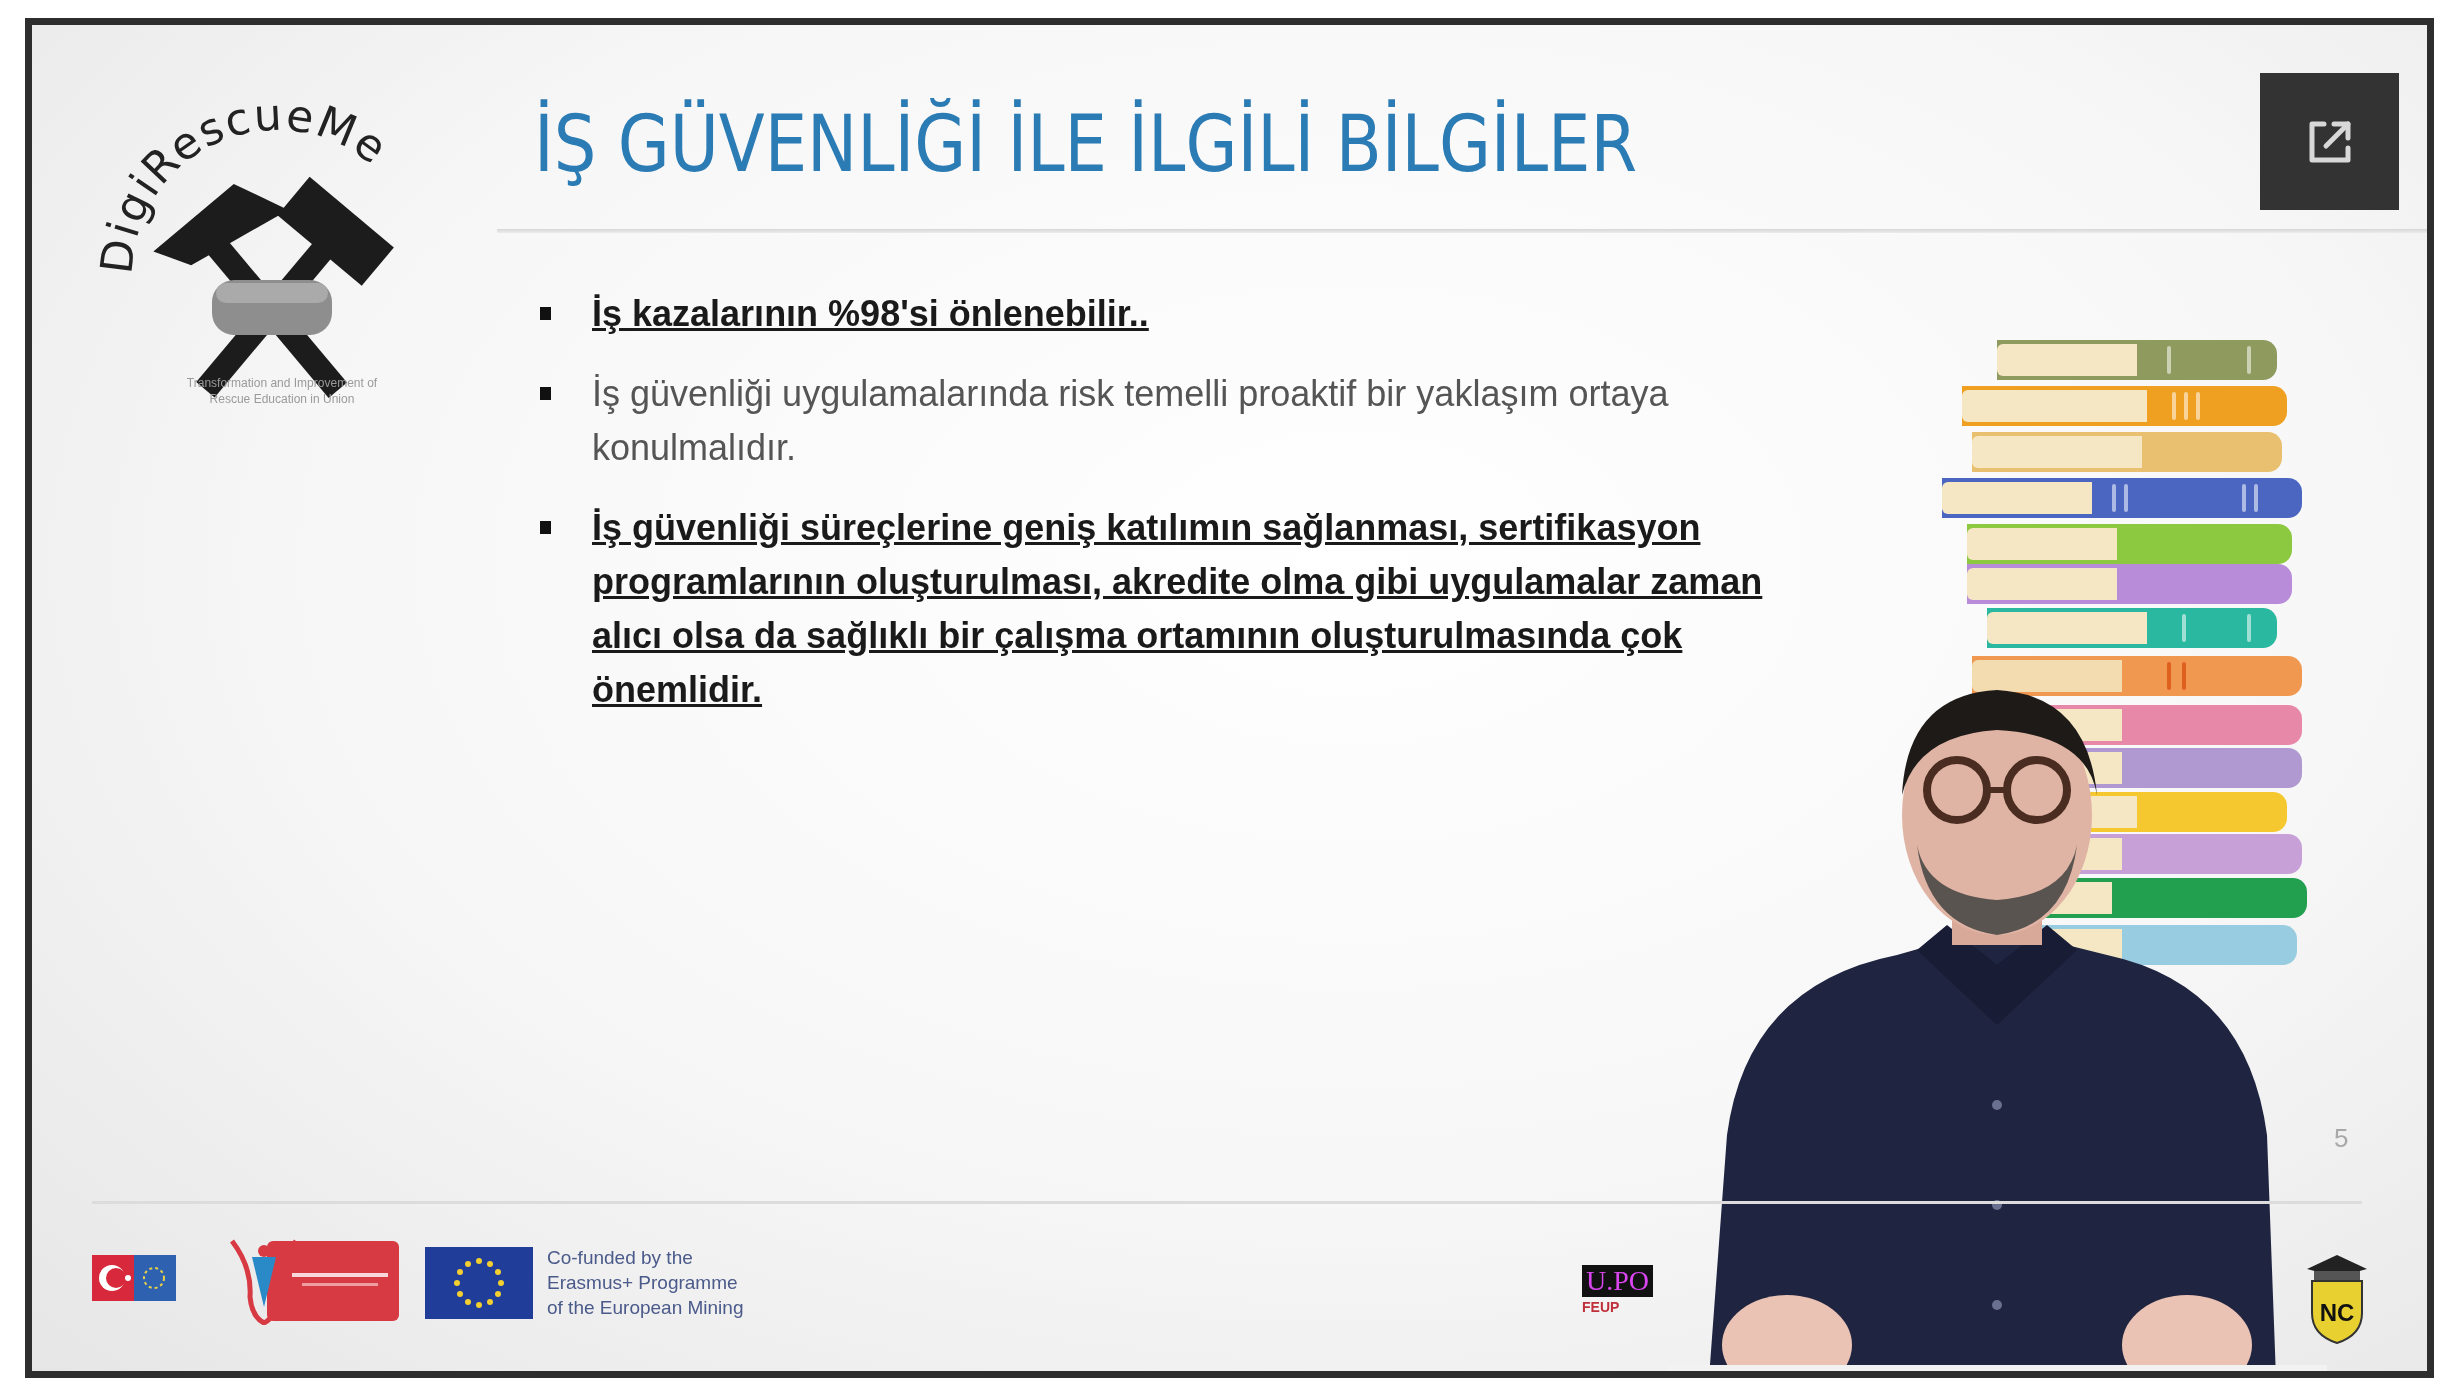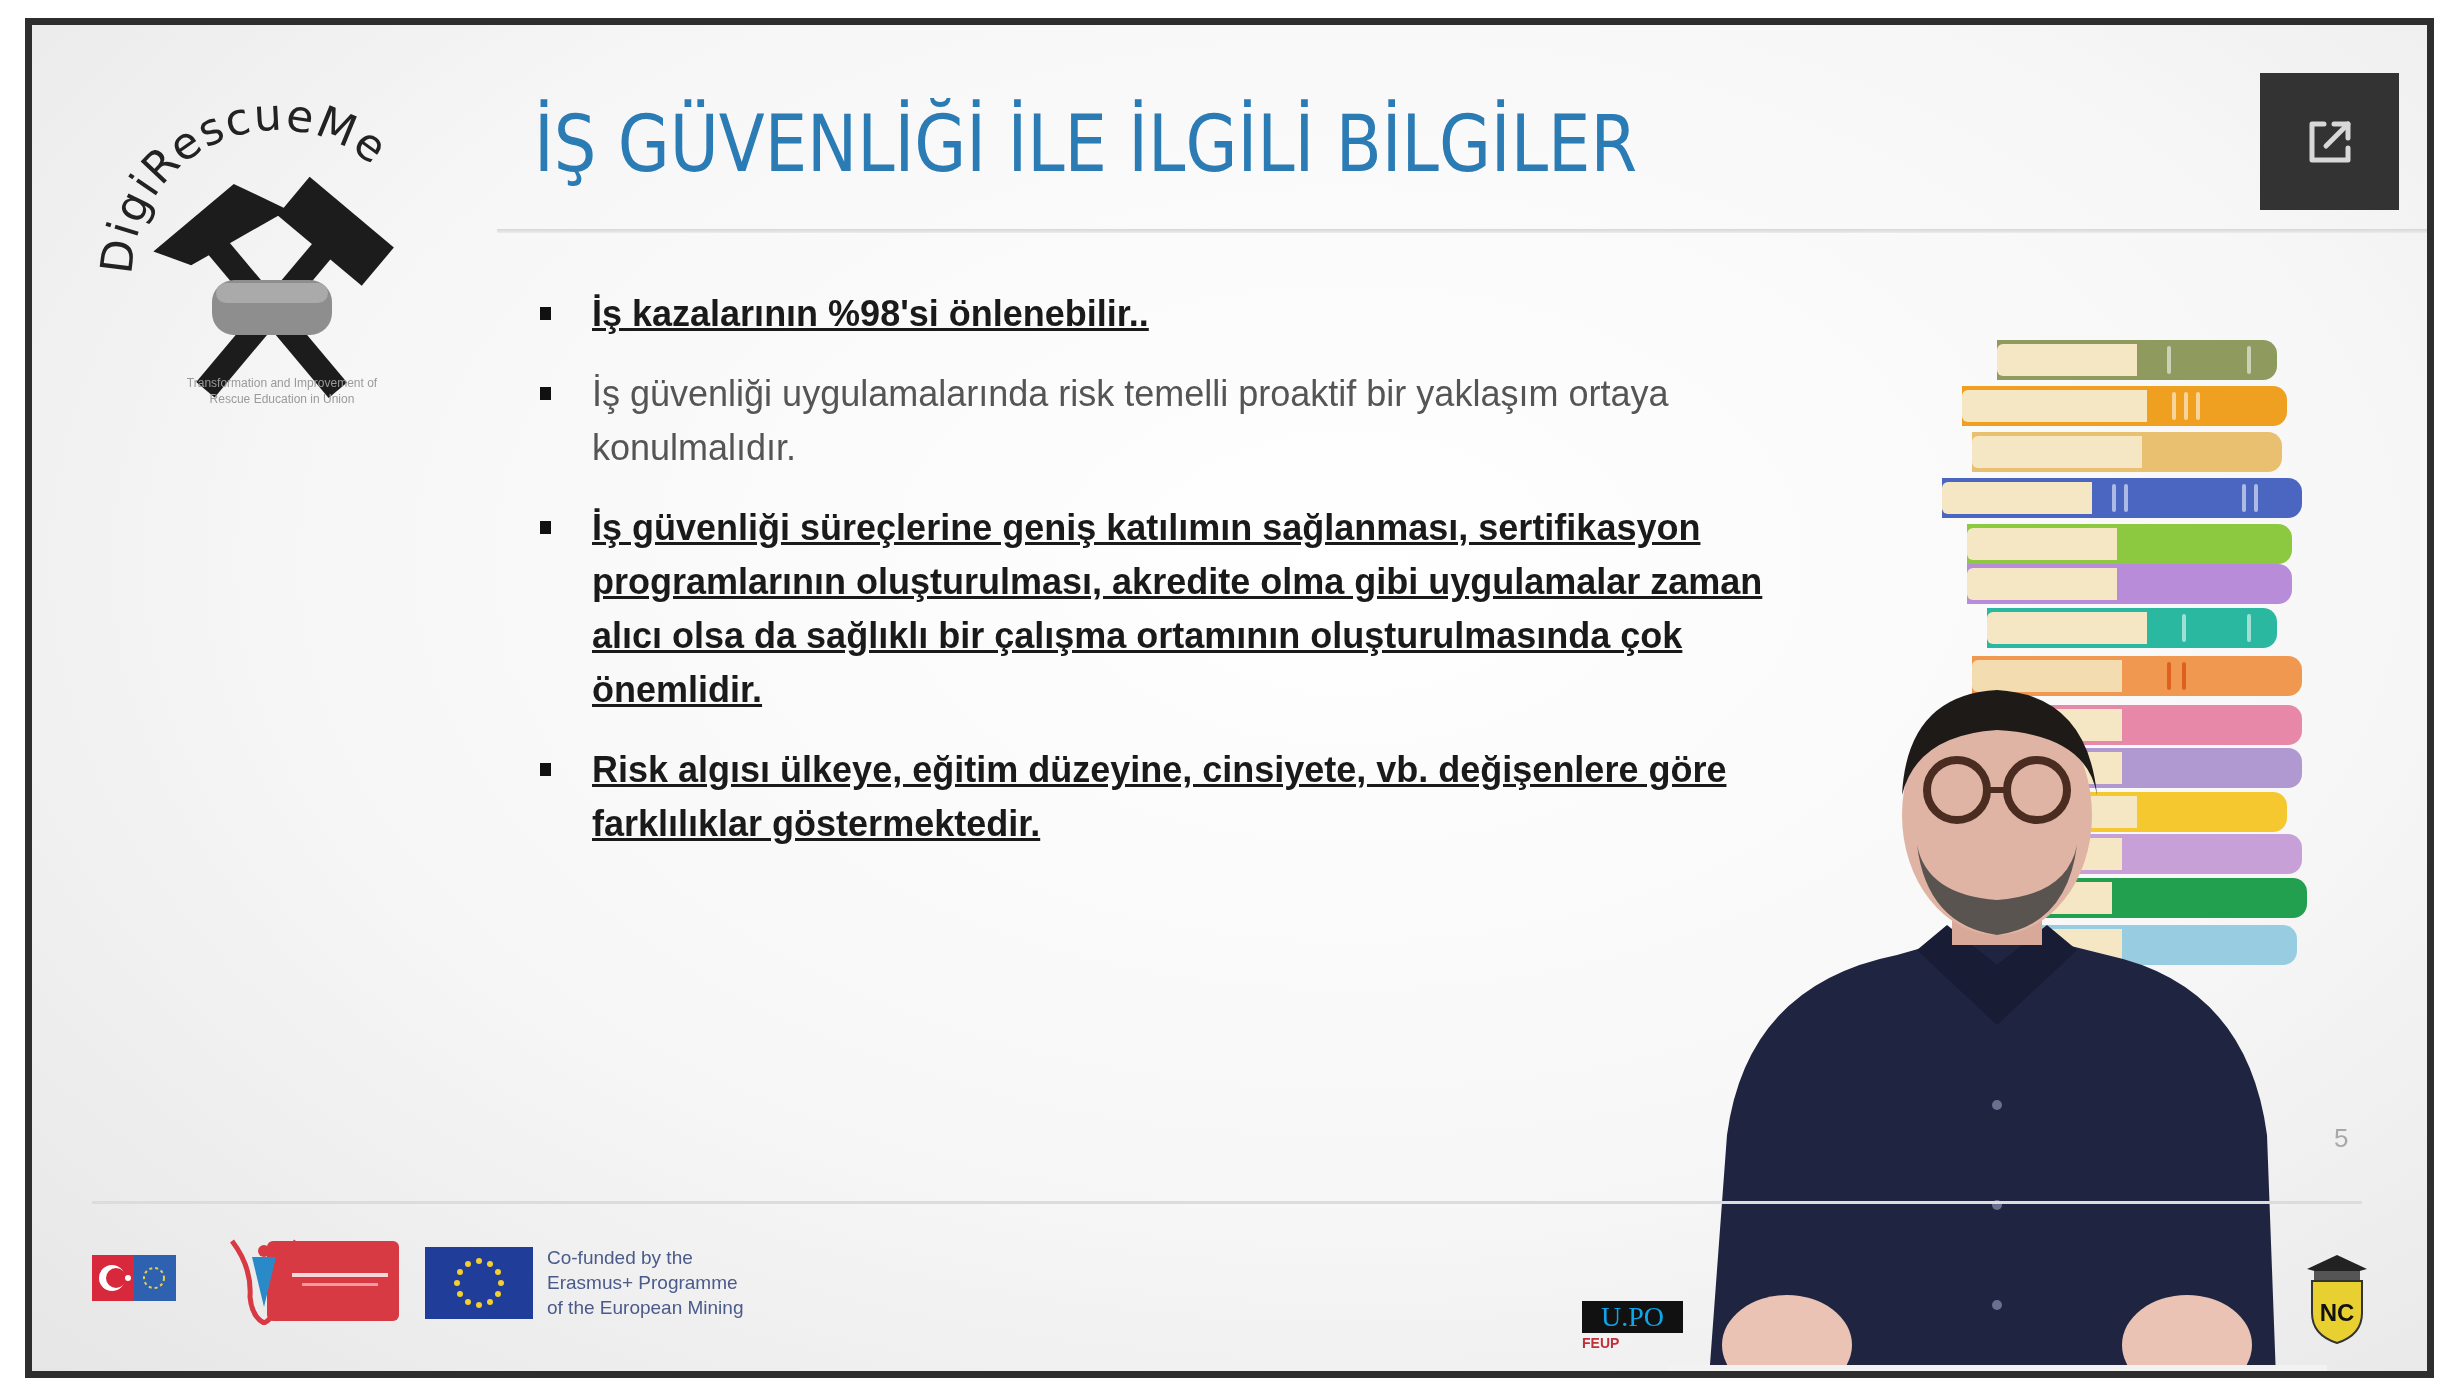--- a/index.html
+++ b/index.html
@@ -105,24 +105,20 @@
       <span class="sq"></span>
       <span>İş kazalarının %98'si önlenebilir..</span>
     </li>
     <li class="bullet normal" style="width:1130px;">
       <span class="sq"></span>
       <span>İş güvenliği uygulamalarında risk temelli proaktif bir yaklaşım ortaya konulmalıdır.</span>
     </li>
     <li class="bullet bold" style="width:1230px;">
       <span class="sq"></span>
       <span>İş güvenliği süreçlerine geniş katılımın sağlanması, sertifikasyon programlarının oluşturulması, akredite olma gibi uygulamalar zaman alıcı olsa da sağlıklı bir çalışma ortamının oluşturulmasında çok önemlidir.</span>
-    </li>
-    <li class="bullet bold" style="width:1180px;">
-      <span class="sq"></span>
-      <span>Risk algısı ülkeye, eğitim düzeyine, cinsiyete, vb. değişenlere göre farklılıklar göstermektedir.</span>
     </li>
   </ul>
 
   <div class="abs books">
     <div class="book" style="left:55px; top:0; width:280px; background:#8e9a5e;">
         <div class="pages" style="width:140px;"></div>
         <div class="stripe" style="left:170px;"></div>
         <div class="stripe" style="left:250px;"></div>
       </div>
     <div class="book" style="left:20px; top:46px; width:325px; background:#f0a020;">
@@ -244,21 +240,21 @@
         <circle cx="43" cy="17" r="3"></circle>
     </g>
   </svg>
   <div class="abs eu-text">
     <div>Co-funded by the</div>
     <div>Erasmus+ Programme</div>
     <div>of the European Mining</div>
   </div>
 
   <div class="abs uporto">
-    <span style="display:inline-block; background:#111; color:#0ea5e9; font-family:'Liberation Serif', serif; font-size:28px; padding:0 19px;margin-top:36px;">U.PO</span>
+    <span style="display:inline-block; background:#111; color:#d946ef; font-family:'Liberation Serif', serif; font-size:28px; padding:0 4px;">U.PO</span>
     <div style="color:#c0303a; font-size:14px; font-weight:bold; margin-top:2px;">FEUP</div>
   </div>
 
   <svg class="abs nc-logo" viewBox="0 0 70 95">
     <polygon points="5,18 35,4 65,18 35,26" fill="#222"></polygon>
     <rect x="12" y="20" width="46" height="10" fill="#555"></rect>
     <path d="M10 30 H60 V62 Q60 84 35 92 Q10 84 10 62 Z" fill="#e8d030" stroke="#333" stroke-width="2"></path>
     <text x="35" y="70" text-anchor="middle" font-family="Liberation Sans, sans-serif" font-weight="bold" font-size="24" fill="#111">NC</text>
   </svg>
 

